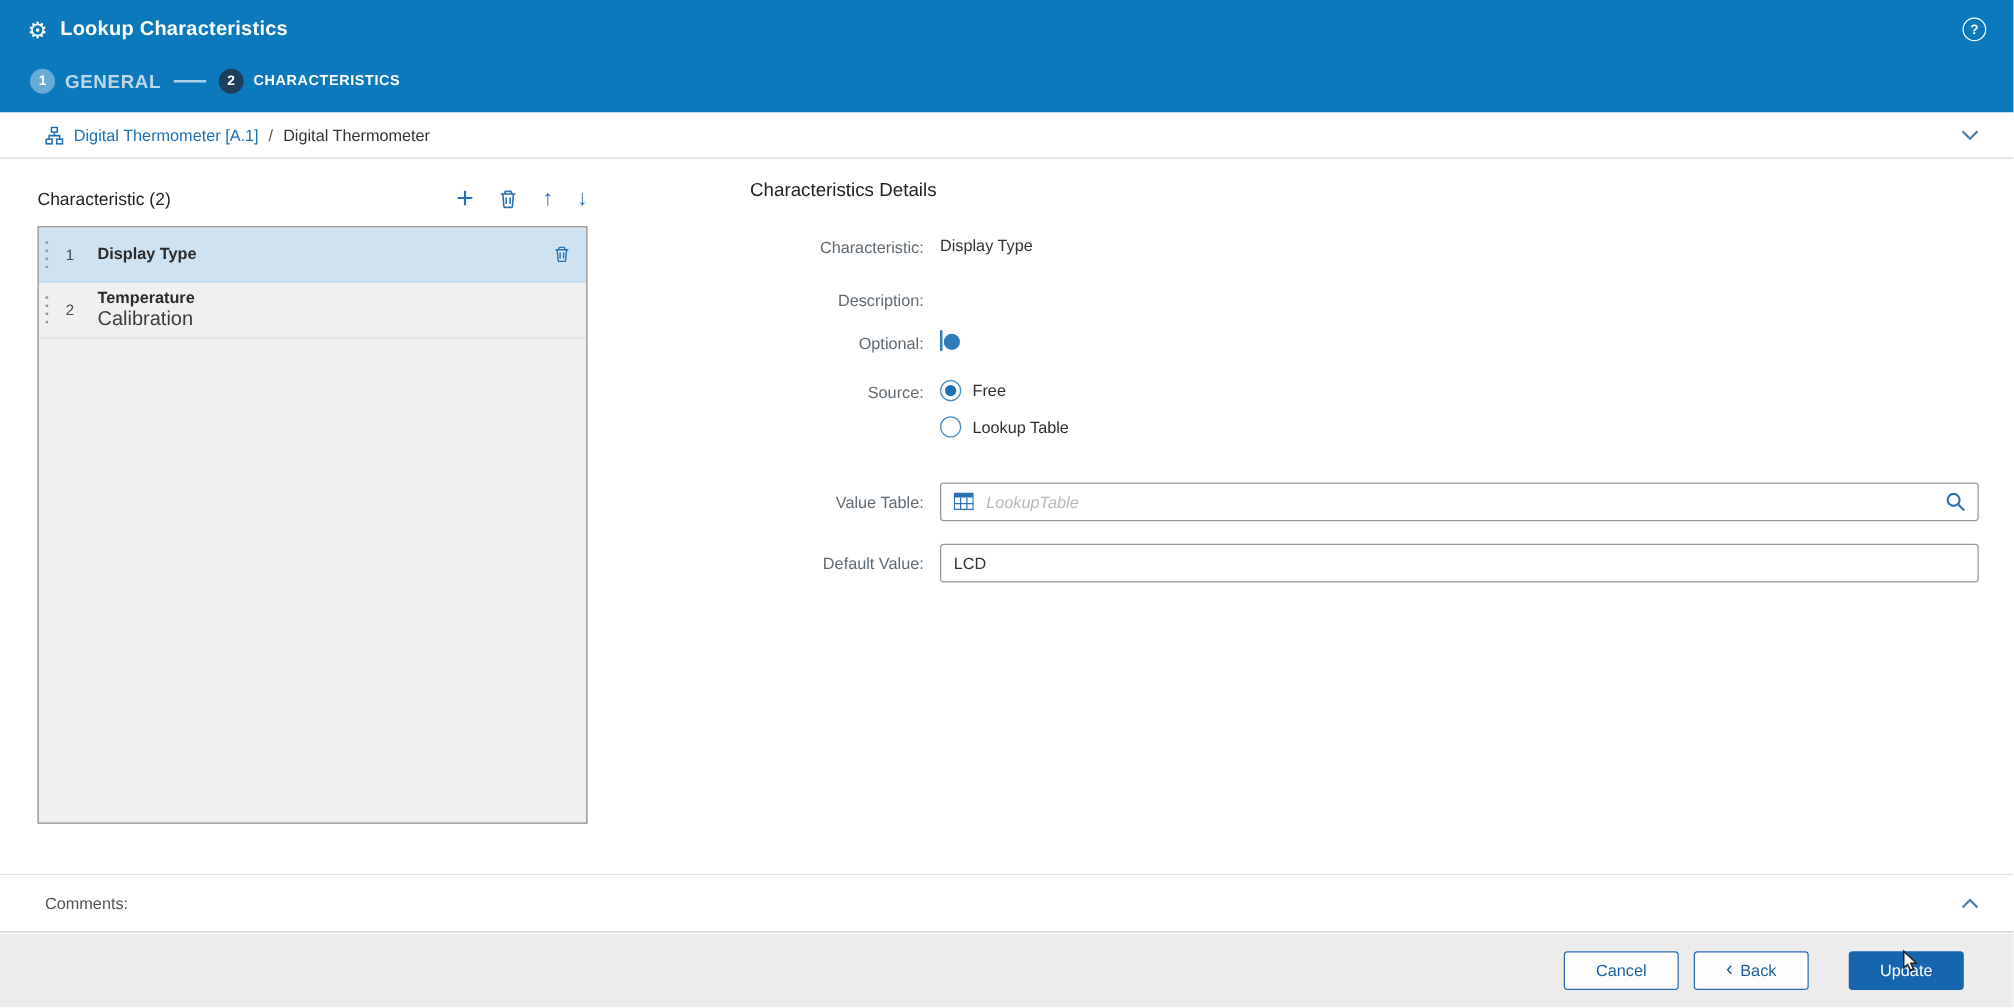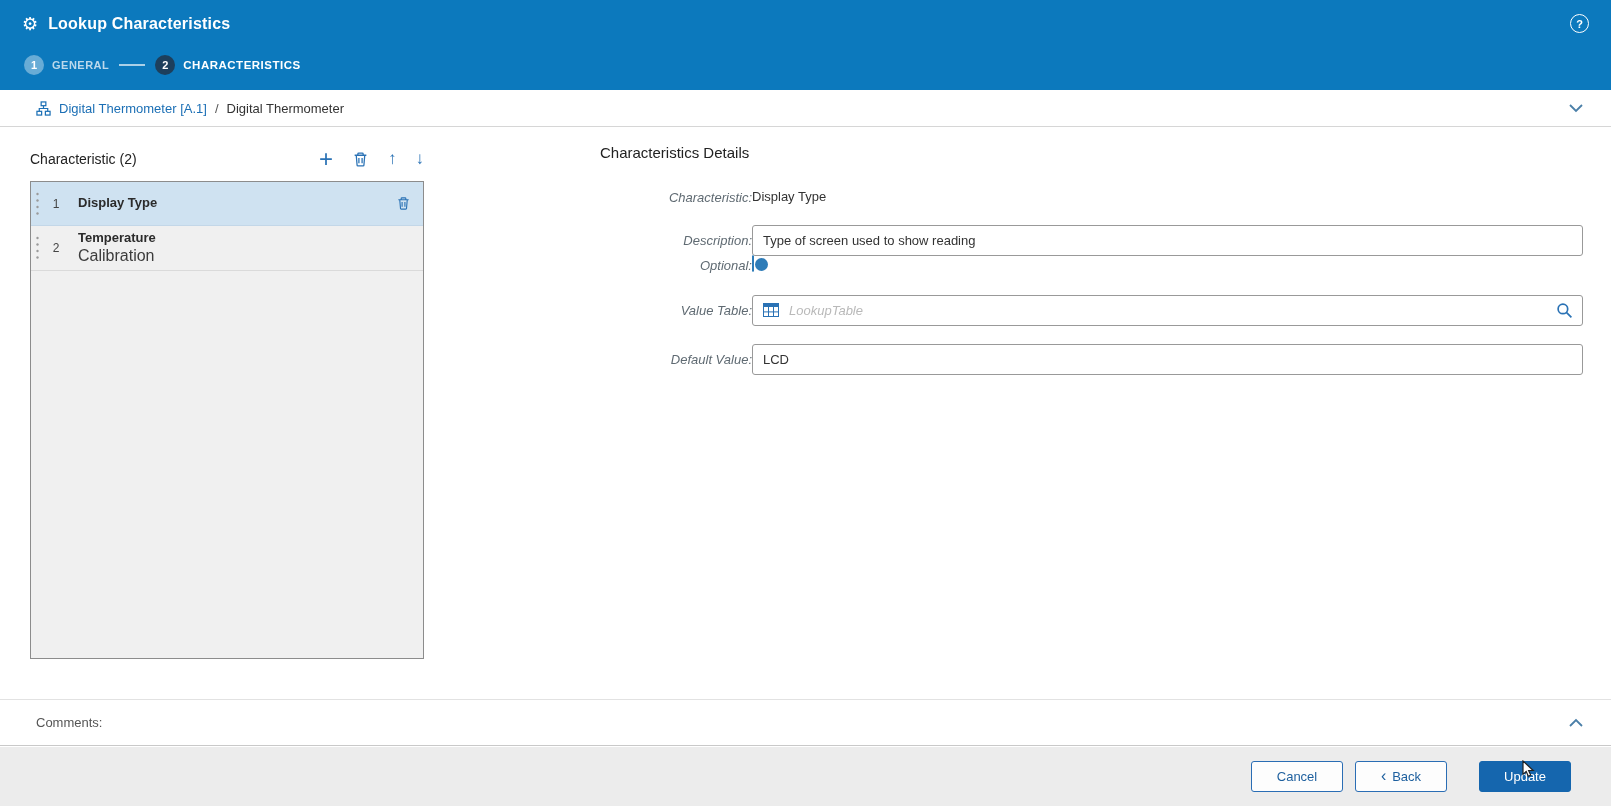--- a/index.html
+++ b/index.html
@@ -11,37 +11,37 @@
   .app-header { position:absolute; top:0; left:0; right:0; height:90px; background:#0c79bd; color:#fff; }
   .header-top { display:flex; align-items:center; height:47px; padding:0 22px; }
   .gear { font-size:18px; line-height:1; margin-right:10px; }
   .app-title { font-size:16px; font-weight:600; letter-spacing:.2px; }
   .help-btn { margin-left:auto; width:19px; height:19px; border:1.6px solid #fff; border-radius:50%;
               display:flex; align-items:center; justify-content:center; font-size:11px; font-weight:700; cursor:pointer; }
   .stepper { display:flex; align-items:center; height:36px; padding:0 24px; }
   .step-circle { width:20px; height:20px; border-radius:50%; display:flex; align-items:center; justify-content:center;
                  font-size:11px; font-weight:700; flex:0 0 auto; }
   .step1 .step-circle { background:rgba(255,255,255,.38); color:#fff; }
-  .step1 .step-label { color:#bcd9ec; font-size:11px; font-weight:600; letter-spacing:.5px; margin-left:8px; }
+  .step1 .step-label { color:#bcd9ec; font-size:15px; font-weight:600; letter-spacing:.5px; margin-left:8px; }
   .connector { width:26px; height:2px; background:rgba(255,255,255,.65); margin:0 10px; }
   .step2 .step-circle { background:#1d3f5c; color:#fff; }
   .step2 .step-label { color:#fff; font-size:11.5px; font-weight:700; letter-spacing:.5px; margin-left:8px; }
   .step { display:flex; align-items:center; cursor:pointer; }
 
   
   .breadcrumb { position:absolute; top:90px; left:0; right:0; height:37px; background:#fff;
                 border-bottom:1px solid #d6d6d6; display:flex; align-items:center; padding:0 28px 0 36px; }
   .bc-icon { display:flex; margin-right:8px; }
   .bc-link { color:#1b6fb5; cursor:pointer; }
   .bc-sep { color:#555; margin:0 8px; }
   .bc-current { color:#333; }
   .bc-chevron { margin-left:auto; display:flex; cursor:pointer; }
 
   
-  .left-panel { position:absolute; left:30px; top:146px; width:394px; }
+  .left-panel { position:absolute; left:30px; top:146px; width:440px; }
   .panel-head { display:flex; align-items:center; height:26px; margin-bottom:9px; }
   .panel-title { font-size:14px; color:#222; }
   .panel-tools { margin-left:auto; display:flex; align-items:center; gap:19px; }
   .tool { color:#2a72b5; cursor:pointer; display:flex; align-items:center; justify-content:center; }
   .tool.plus { font-size:24px; font-weight:300; line-height:16px; }
   .tool.arrow { font-size:17px; }
   .char-list { height:478px; background:#f0f0f0; border:1px solid #8c8c8c; overflow:hidden; }
   .char-row { display:flex; align-items:center; position:relative; cursor:pointer; }
   .char-row.selected { background:#cfe2f1; border-bottom:1px solid #c3d7e8; height:44px; }
   .char-row.plain { border-bottom:1px solid #dadada; height:45px; }
@@ -49,29 +49,29 @@
   .row-index { width:26px; text-align:center; color:#444; font-size:12px; }
   .row-name-block { flex:1; padding-left:9px; line-height:1.25; }
   .row-name { font-size:13px; font-weight:600; color:#2b2b2b; }
   .row-subtitle { font-size:16px; color:#3c3c3c; }
   .row-trash { margin-right:12px; display:flex; cursor:pointer; }
 
   
   .details { position:absolute; left:600px; top:144px; right:28px; }
   .details-title { font-size:15px; color:#222; margin-bottom:28px; }
   .form-row { display:flex; }
-  .form-label { width:152px; flex:0 0 auto; text-align:right; color:#5f6a72; font-size:13px;font-style:italic; }
+  .form-label { width:152px; flex:0 0 auto; text-align:right; padding-right:13px; color:#5f6a72; font-size:13px; }
   .form-control { flex:1; min-width:0; }
   .txt-input { width:100%; height:31px; border:1px solid #999; border-radius:3px; padding:0 10px;
                font-family:"Liberation Sans", sans-serif; font-size:13px; color:#333; background:#fff; outline:none; }
   .txt-input::placeholder { color:#b9b9b9; font-style:italic; }
   .row-charac { margin-bottom:20px; }
   .row-charac .form-label { padding-top:1px; }
   .charac-value { color:#333; }
-  .row-desc { }
+  .row-desc { margin-bottom:17px; }
   .row-desc .form-label { padding-top:8px; }
   .row-optional { margin-bottom:22px; }
   .row-optional .form-label { padding-top:2px; }
   .toggle { width:38px; height:20px; border:1.5px solid #2e7cb8; border-radius:11px; background:#fff;
             position:relative; cursor:pointer; }
   .toggle .knob { position:absolute; left:2px; top:2px; width:13px; height:13px; border-radius:50%; background:#2e7cb8; }
   .row-source { margin-bottom:36px; }
   .row-source .form-label { padding-top:2px; }
   .radio-stack { display:flex; flex-direction:column; gap:12px; }
   .radio-opt { display:flex; align-items:center; gap:9px; cursor:pointer; }
@@ -204,32 +204,42 @@
   <div class="details">
     <div class="details-title">Characteristics Details</div>
 
     <div class="form-row row-charac">
       <span class="form-label">Characteristic:</span>
       <span class="form-control charac-value">Display Type</span>
     </div>
 
     <div class="form-row row-desc">
       <span class="form-label">Description:</span>
-      <span class="form-control">
-        <input class="txt-input" type="text" value="Type of screen used to show reading" style="">
-      </span>
     </div>
 
     <div class="form-row row-optional">
       <span class="form-label">Optional:</span>
       <span class="form-control">
         <span class="toggle"><span class="knob"></span></span>
       </span>
     </div>
 
+    <div class="form-row row-source">
+      <span class="form-label">Source:</span>
+      <span class="form-control radio-stack">
+        <span class="radio-opt">
+          <span class="radio checked"></span>
+          <span class="radio-label">Free</span>
+        </span>
+        <span class="radio-opt">
+          <span class="radio"></span>
+          <span class="radio-label">Lookup Table</span>
+        </span>
+      </span>
+    </div>
 
     <div class="form-row row-valuetable">
       <span class="form-label">Value Table:</span>
       <span class="form-control input-wrap">
         <input class="txt-input with-icons" type="text" placeholder="LookupTable" style="">
         <span class="in-icon-left">
           <svg width="16" height="14" viewBox="0 0 16 14">
             <rect x="0.5" y="0.5" width="15" height="13" fill="none" stroke="#2a72b5"></rect>
             <rect x="0.5" y="0.5" width="15" height="3.5" fill="#2a72b5"></rect>
             <path d="M5.5 4v10M10.5 4v10M0 8.9h16" stroke="#2a72b5" fill="none"></path>

